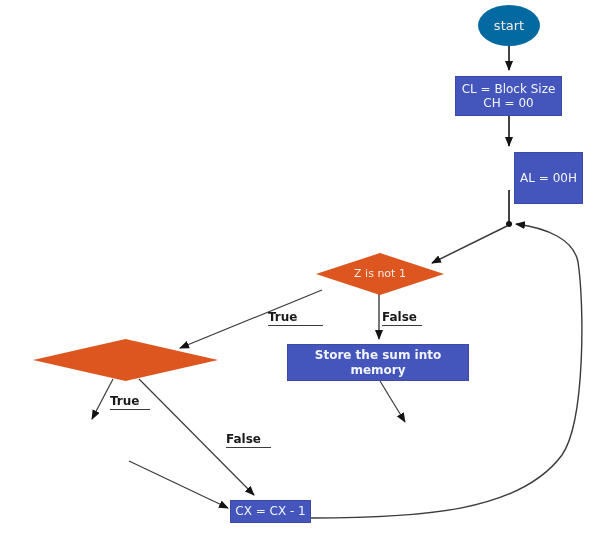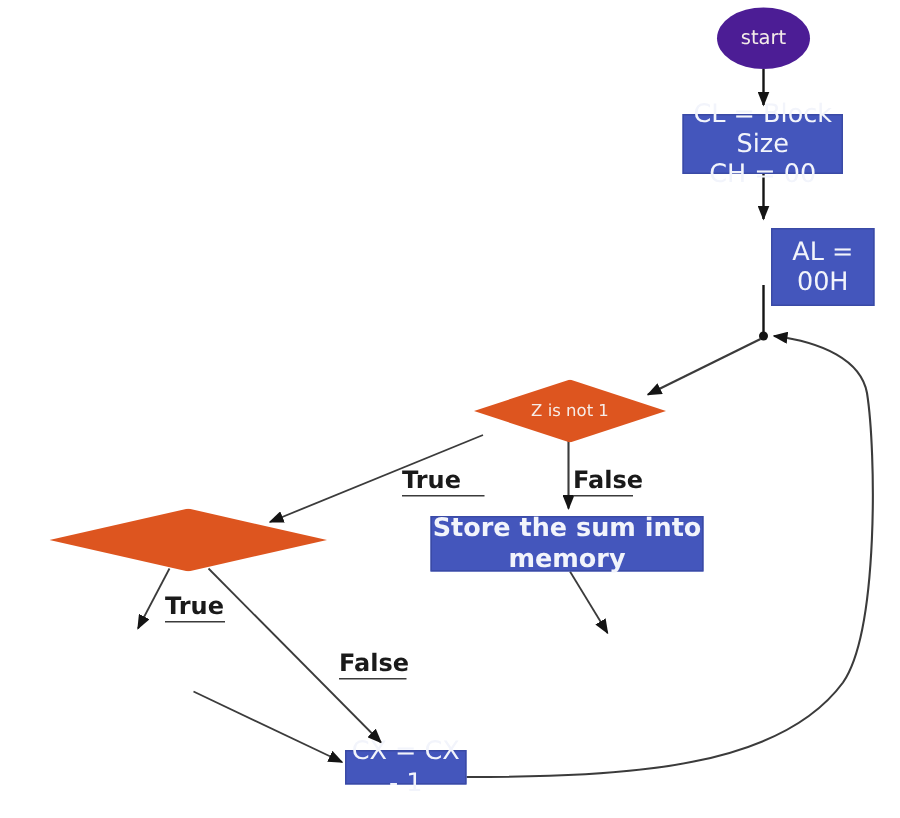--- a/index.html
+++ b/index.html
@@ -36,34 +36,34 @@
     z-index: 2;
   }
   .node-label {
     display: block;
     line-height: 1.18;
     white-space: pre-line;
     color: #f6f2f0;
   }
   
   .terminator {
-    background: #4c1d95;
+    background: #0369a1;
     border-radius: 50%;
   }
   .terminator .node-label {
     font-size: 13px;
     color: #f4ece9;
   }
   
   .process {
     background: #4456bc;
     border: 1px solid #3a4aa6;
   }
   .process .node-label {
-    font-size: 17px;
+    font-size: 12px;
     color: #f2f4fb;
   }
   
   .decision {
     background: transparent;
   }
   .decision .diamond-shape {
     position: absolute;
     left: 0;
     top: 0;
@@ -75,21 +75,21 @@
   }
   .decision .node-label {
     position: relative;
     z-index: 1;
     font-size: 11px;
     color: #f6ece7;
   }
   
   .edge-label {
     position: absolute;
-    font-size: 16px;
+    font-size: 12px;
     font-weight: bold;
     color: #1a1a1a;
     white-space: nowrap;
     z-index: 3;
     padding-bottom: 1px;
   }
   .edge-label .edge-label-text {
     display: inline-block;
   }
   .edge-label .edge-label-rule {

